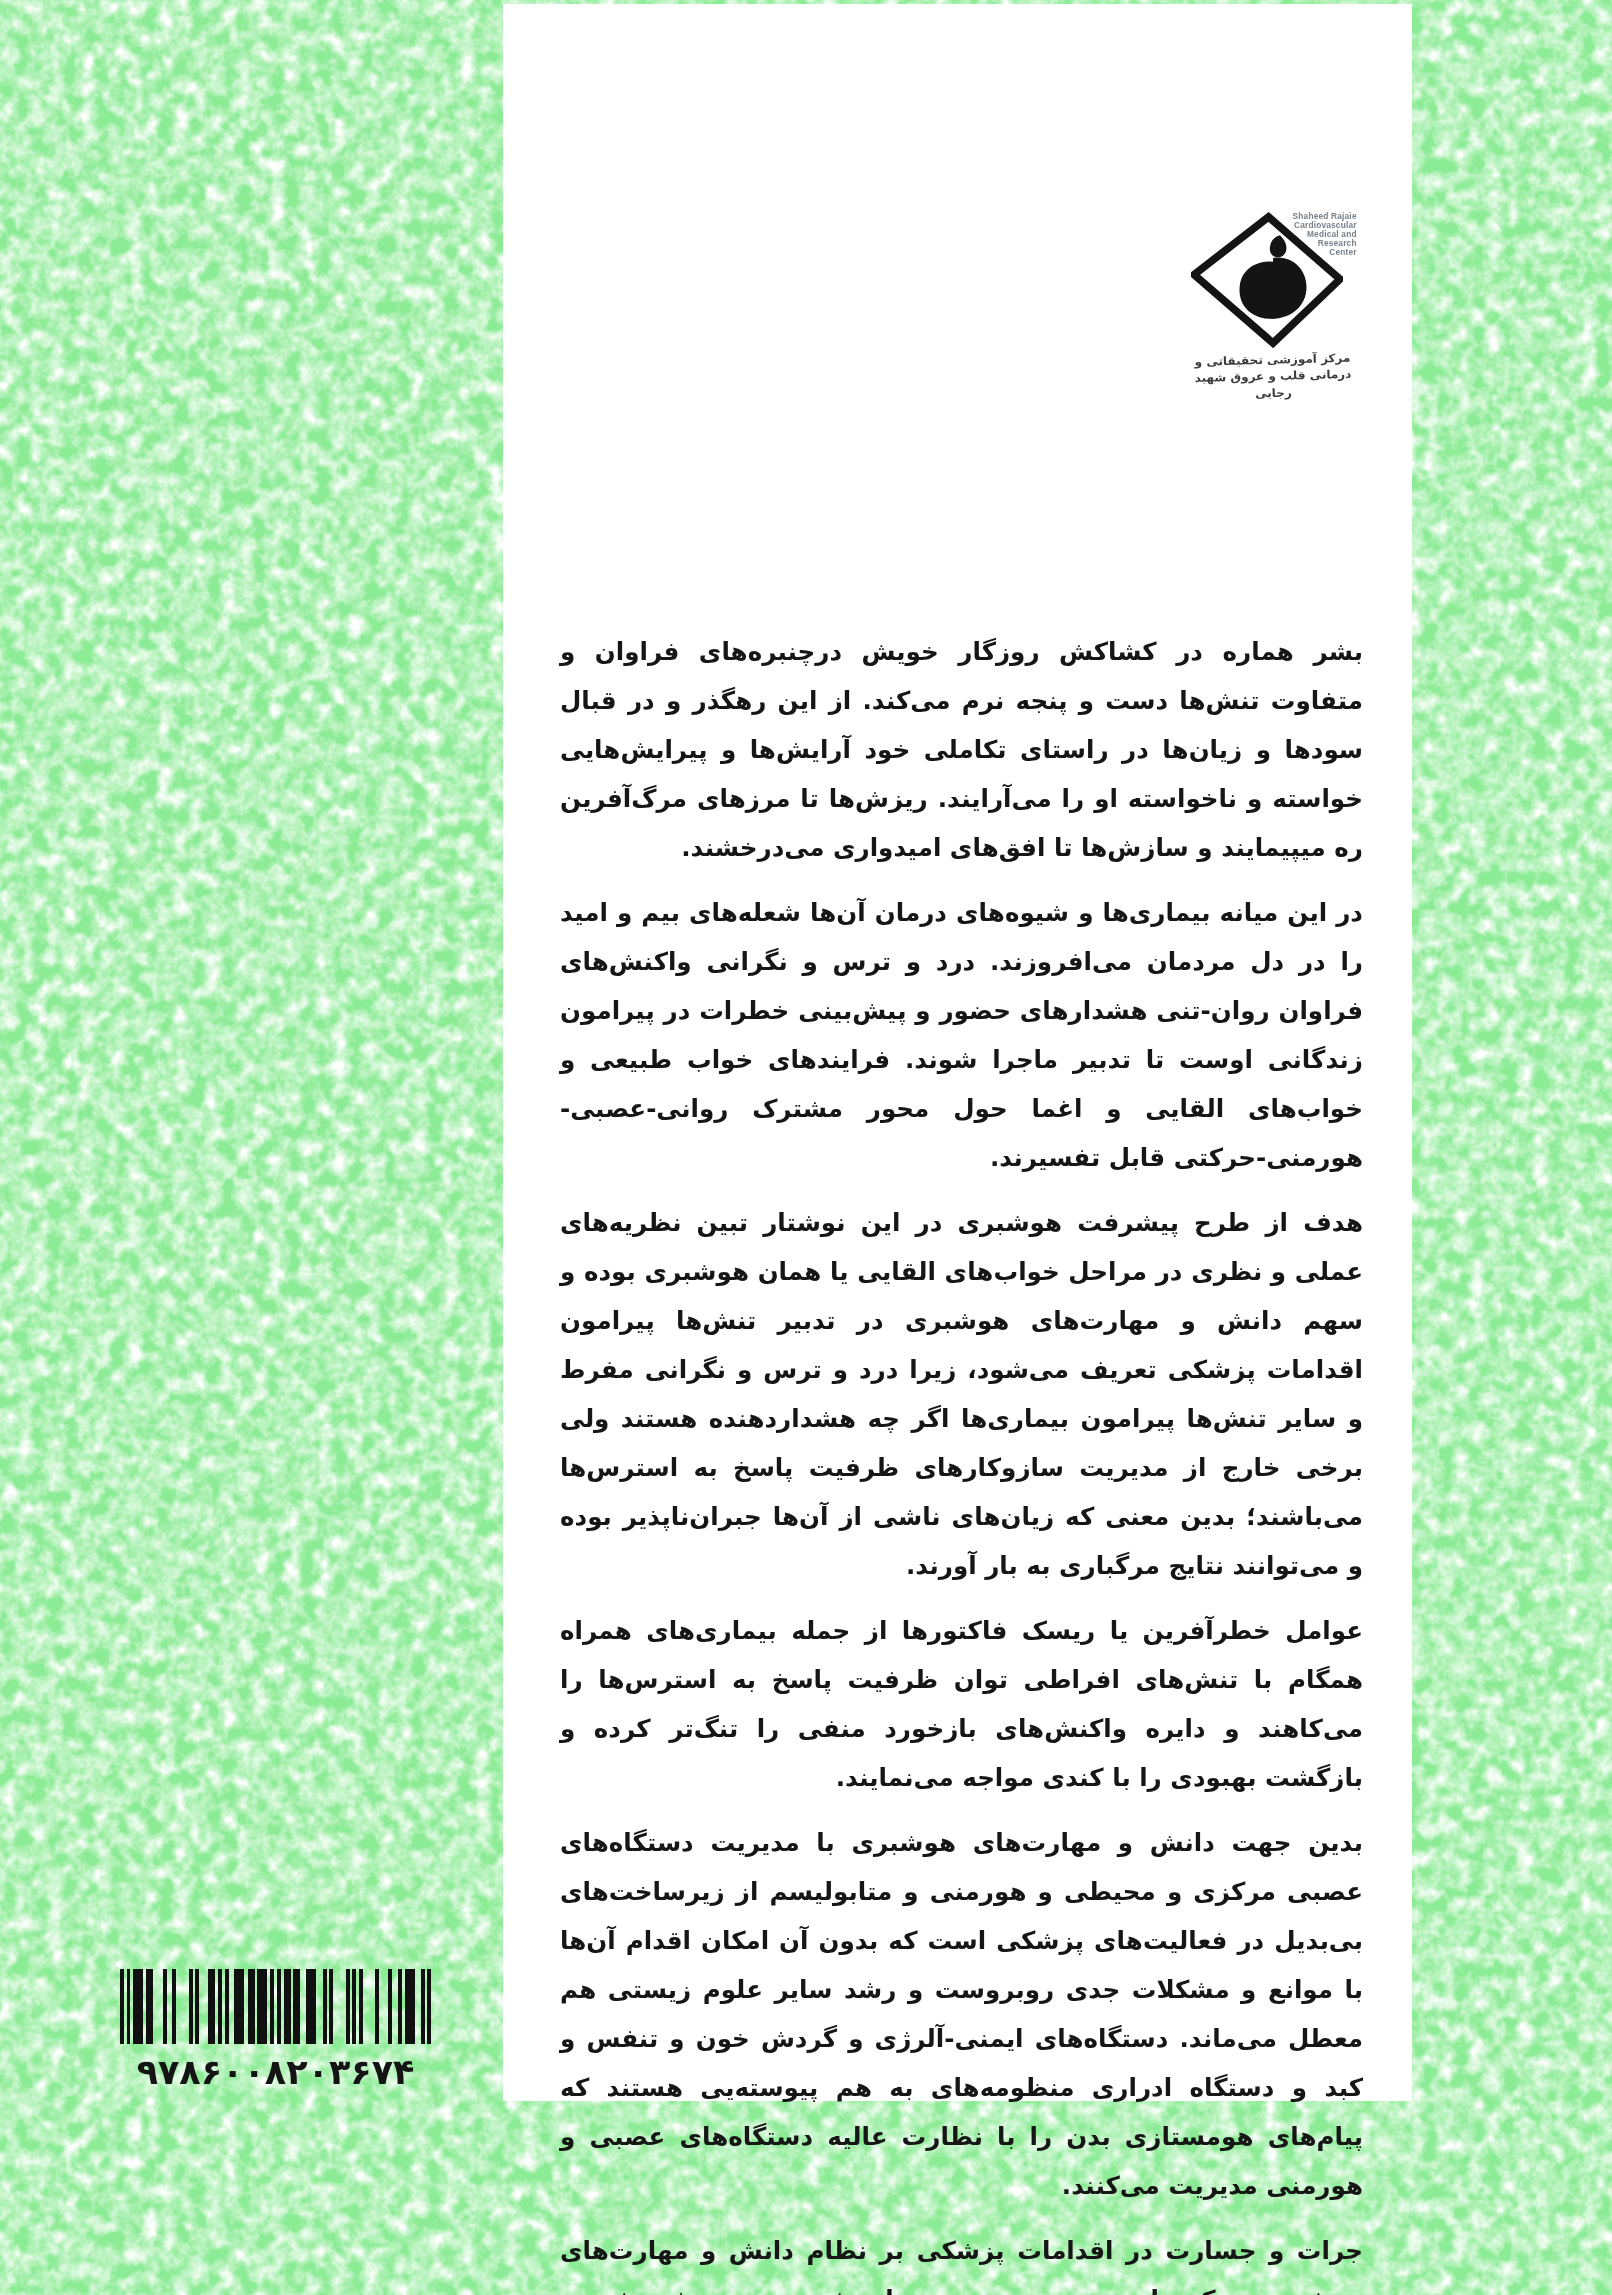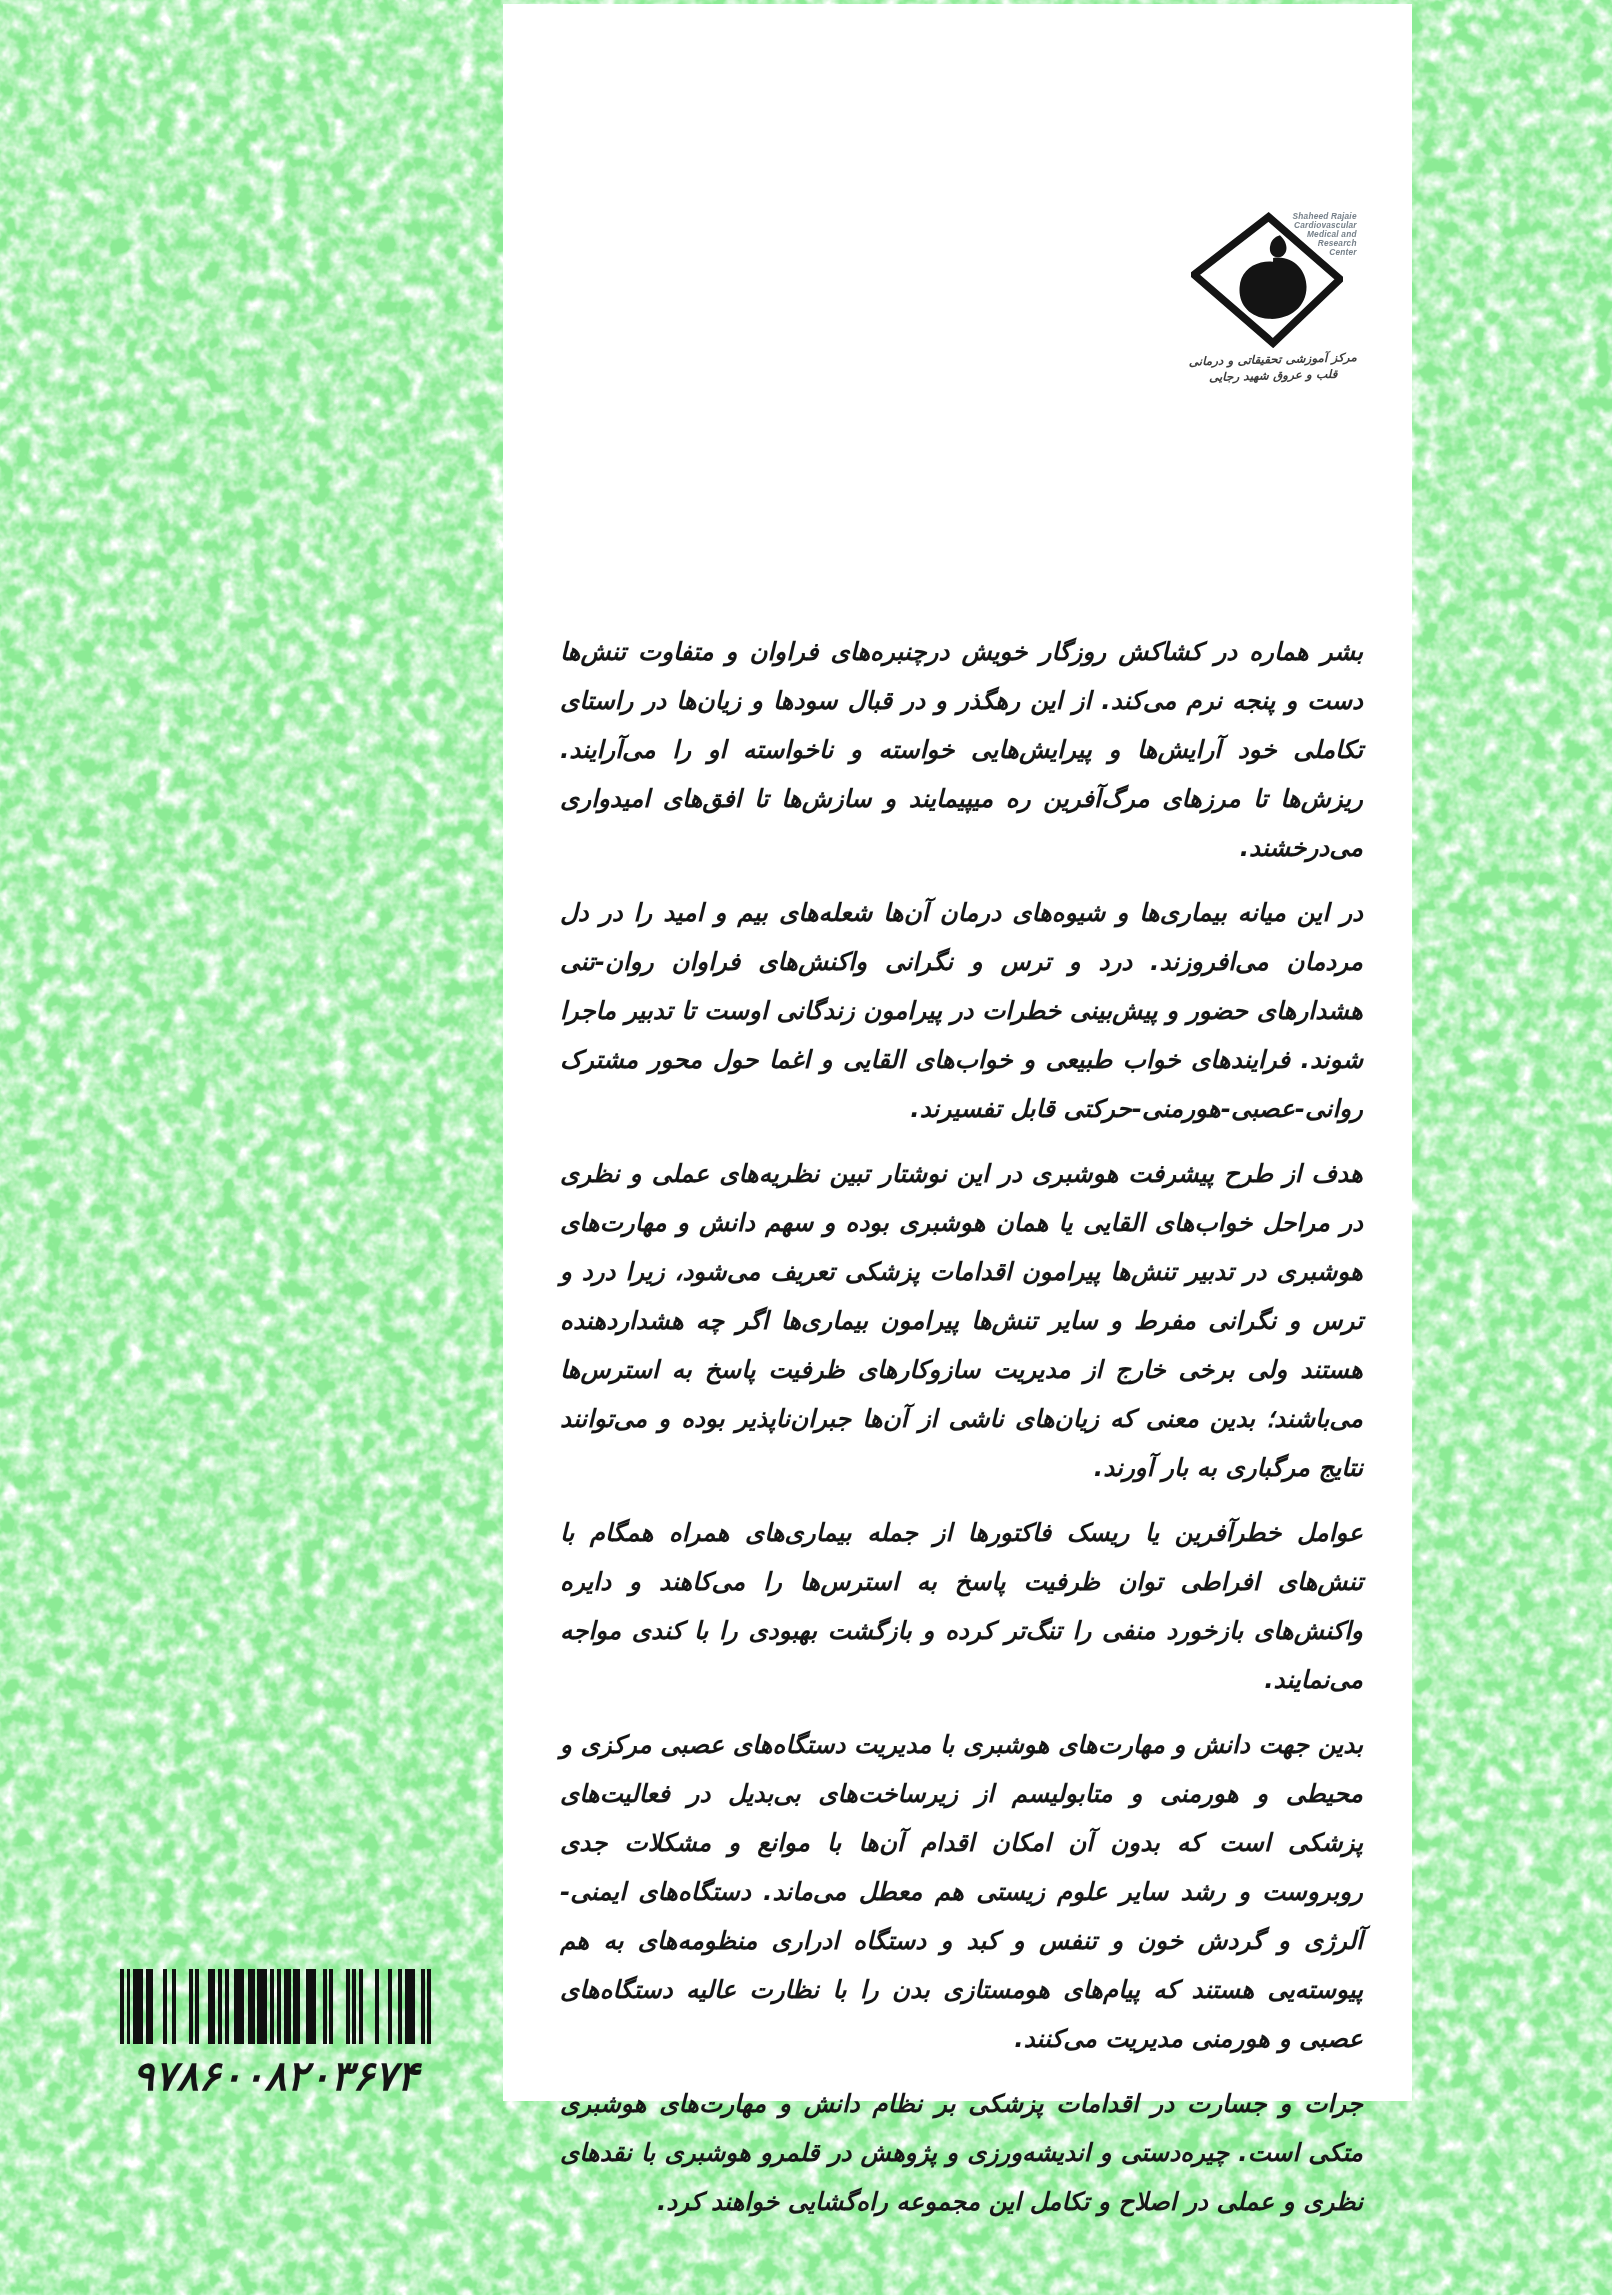--- a/index.html
+++ b/index.html
@@ -2,21 +2,20 @@
 <html lang="fa" style="font-size:12.7px"><head>
 <meta charset="utf-8">
 <style>
   html,body{margin:0;padding:0;background:#777;}
   .page{
     position:relative;
     width:1612px;height:2295px;
     overflow:hidden;
     background:#9af0a1;
     font-family:"DejaVu Sans",sans-serif;
-    font-style:italic;
   }
   .texture{position:absolute;left:0;top:0;display:block;}
   .panel{
     position:absolute;
     left:503px;top:4px;width:909px;height:2097px;
     background:#ffffff;
   }
   
   .logo-rajaie{position:absolute;left:678px;top:198px;width:190px;height:182px;}
   .logo-rajaie svg{position:absolute;left:10.3px;top:9.5px;}
@@ -47,21 +46,21 @@
   }
   .synopsis p{margin:0 0 16px 0;}
   
   .barcode{position:absolute;left:120px;top:1969px;width:311px;}
   .bars{position:relative;width:311px;height:75px;}
   .bar{position:absolute;top:0;bottom:0;background:#101010;}
   .isbn{
     margin-top:8px;direction:ltr;
     text-align:center;
     font-family:"DejaVu Sans",sans-serif;
-    font-size:41px;font-weight:bold;color:#141414;
+    font-size:35px;font-weight:bold;color:#141414;
     letter-spacing:4px;white-space:nowrap;
   }
 </style>
 </head>
 <body>
 
 <div class="page">
 
   <svg class="texture" width="1612" height="2295" aria-hidden="true" viewBox="0 0 2034 2896">
     <defs>

